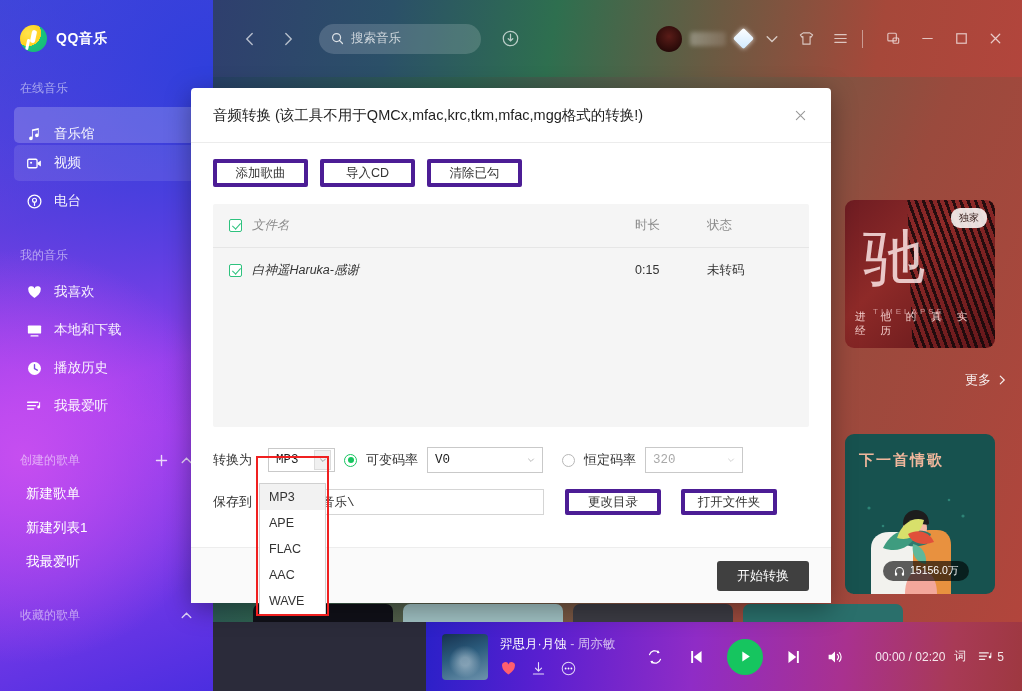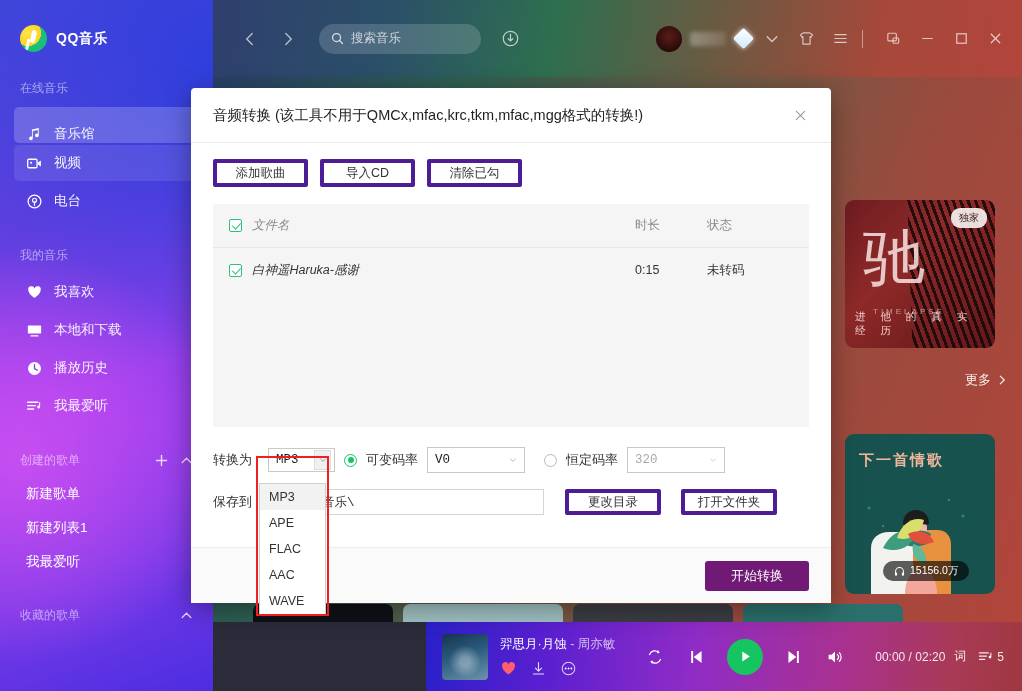--- a/index.html
+++ b/index.html
@@ -165,22 +165,22 @@
            flex: none; position: relative; background: #fff; }
   .radio.on { border-color: #16c55f; }
   .radio.on::after { content: ""; position: absolute; left: 2.5px; top: 2.5px; width: 6px; height: 6px;
                      border-radius: 50%; background: #16c55f; }
   .radio-lbl { font-size: 13px; color: #333; }
   .txt { height: 26px; border: 1px solid #d5d5d5; background: #fff; font-size: 12.5px;
          color: #333; display: flex; align-items: center; padding: 0 8px; }
   #dlg-footer { position: absolute; left: 0; right: 0; bottom: 0; height: 56px;
                 background: #fafafa; border-top: 1px solid #ededed; display: flex;
                 align-items: center; justify-content: flex-end; padding-right: 22px; }
-  #start-btn { background: #701a75; color: #fff; font-size: 13px; border-radius: 3px;
-               width: 104px; height: 30px; display: flex; align-items: center; justify-content: center; }
+  #start-btn { background: #404040; color: #fff; font-size: 13px; border-radius: 3px;
+               width: 92px; height: 30px; display: flex; align-items: center; justify-content: center; }
 
   
   #fmt-dropdown {
     position: absolute; left: 259px; top: 483px; width: 67px;
     background: #fff; border: 1px solid #d0d0d0; z-index: 60;
   }
   #fmt-dropdown .opt { height: 26px; display: flex; align-items: center; padding-left: 9px;
                        font-size: 12.5px; color: #333; }
   #fmt-dropdown .opt.sel { background: #f2f2f2; }
   #redbox { position: absolute; left: 256px; top: 456px; width: 73px; height: 160px;
@@ -527,21 +527,21 @@
         <div class="combo" style="width:67px">
           <span>MP3</span>
           <span class="arrowbox">
             <svg width="8" height="8" viewBox="0 0 10 10">
                 <path d="M1.6 3.4L5 6.8l3.4-3.4" stroke="#9a9a9a" stroke-width="1.2" fill="none"></path>
               </svg>
           </span>
         </div>
         <span class="radio on"></span>
         <span class="radio-lbl">可变码率</span>
-        <div class="combo" style="width:98px;height:26px">
+        <div class="combo" style="width:116px;height:26px">
           <span>V0</span>
           <span style="width:16px;display:flex;align-items:center;justify-content:center">
             <svg width="8" height="8" viewBox="0 0 10 10">
                 <path d="M1.6 3.4L5 6.8l3.4-3.4" stroke="#b5b5b5" stroke-width="1.2" fill="none"></path>
               </svg>
           </span>
         </div>
         <span class="radio" style="margin-left:10px"></span>
         <span class="radio-lbl">恒定码率</span>
         <div class="combo" style="width:98px;height:26px;color:#a9a9a9">

